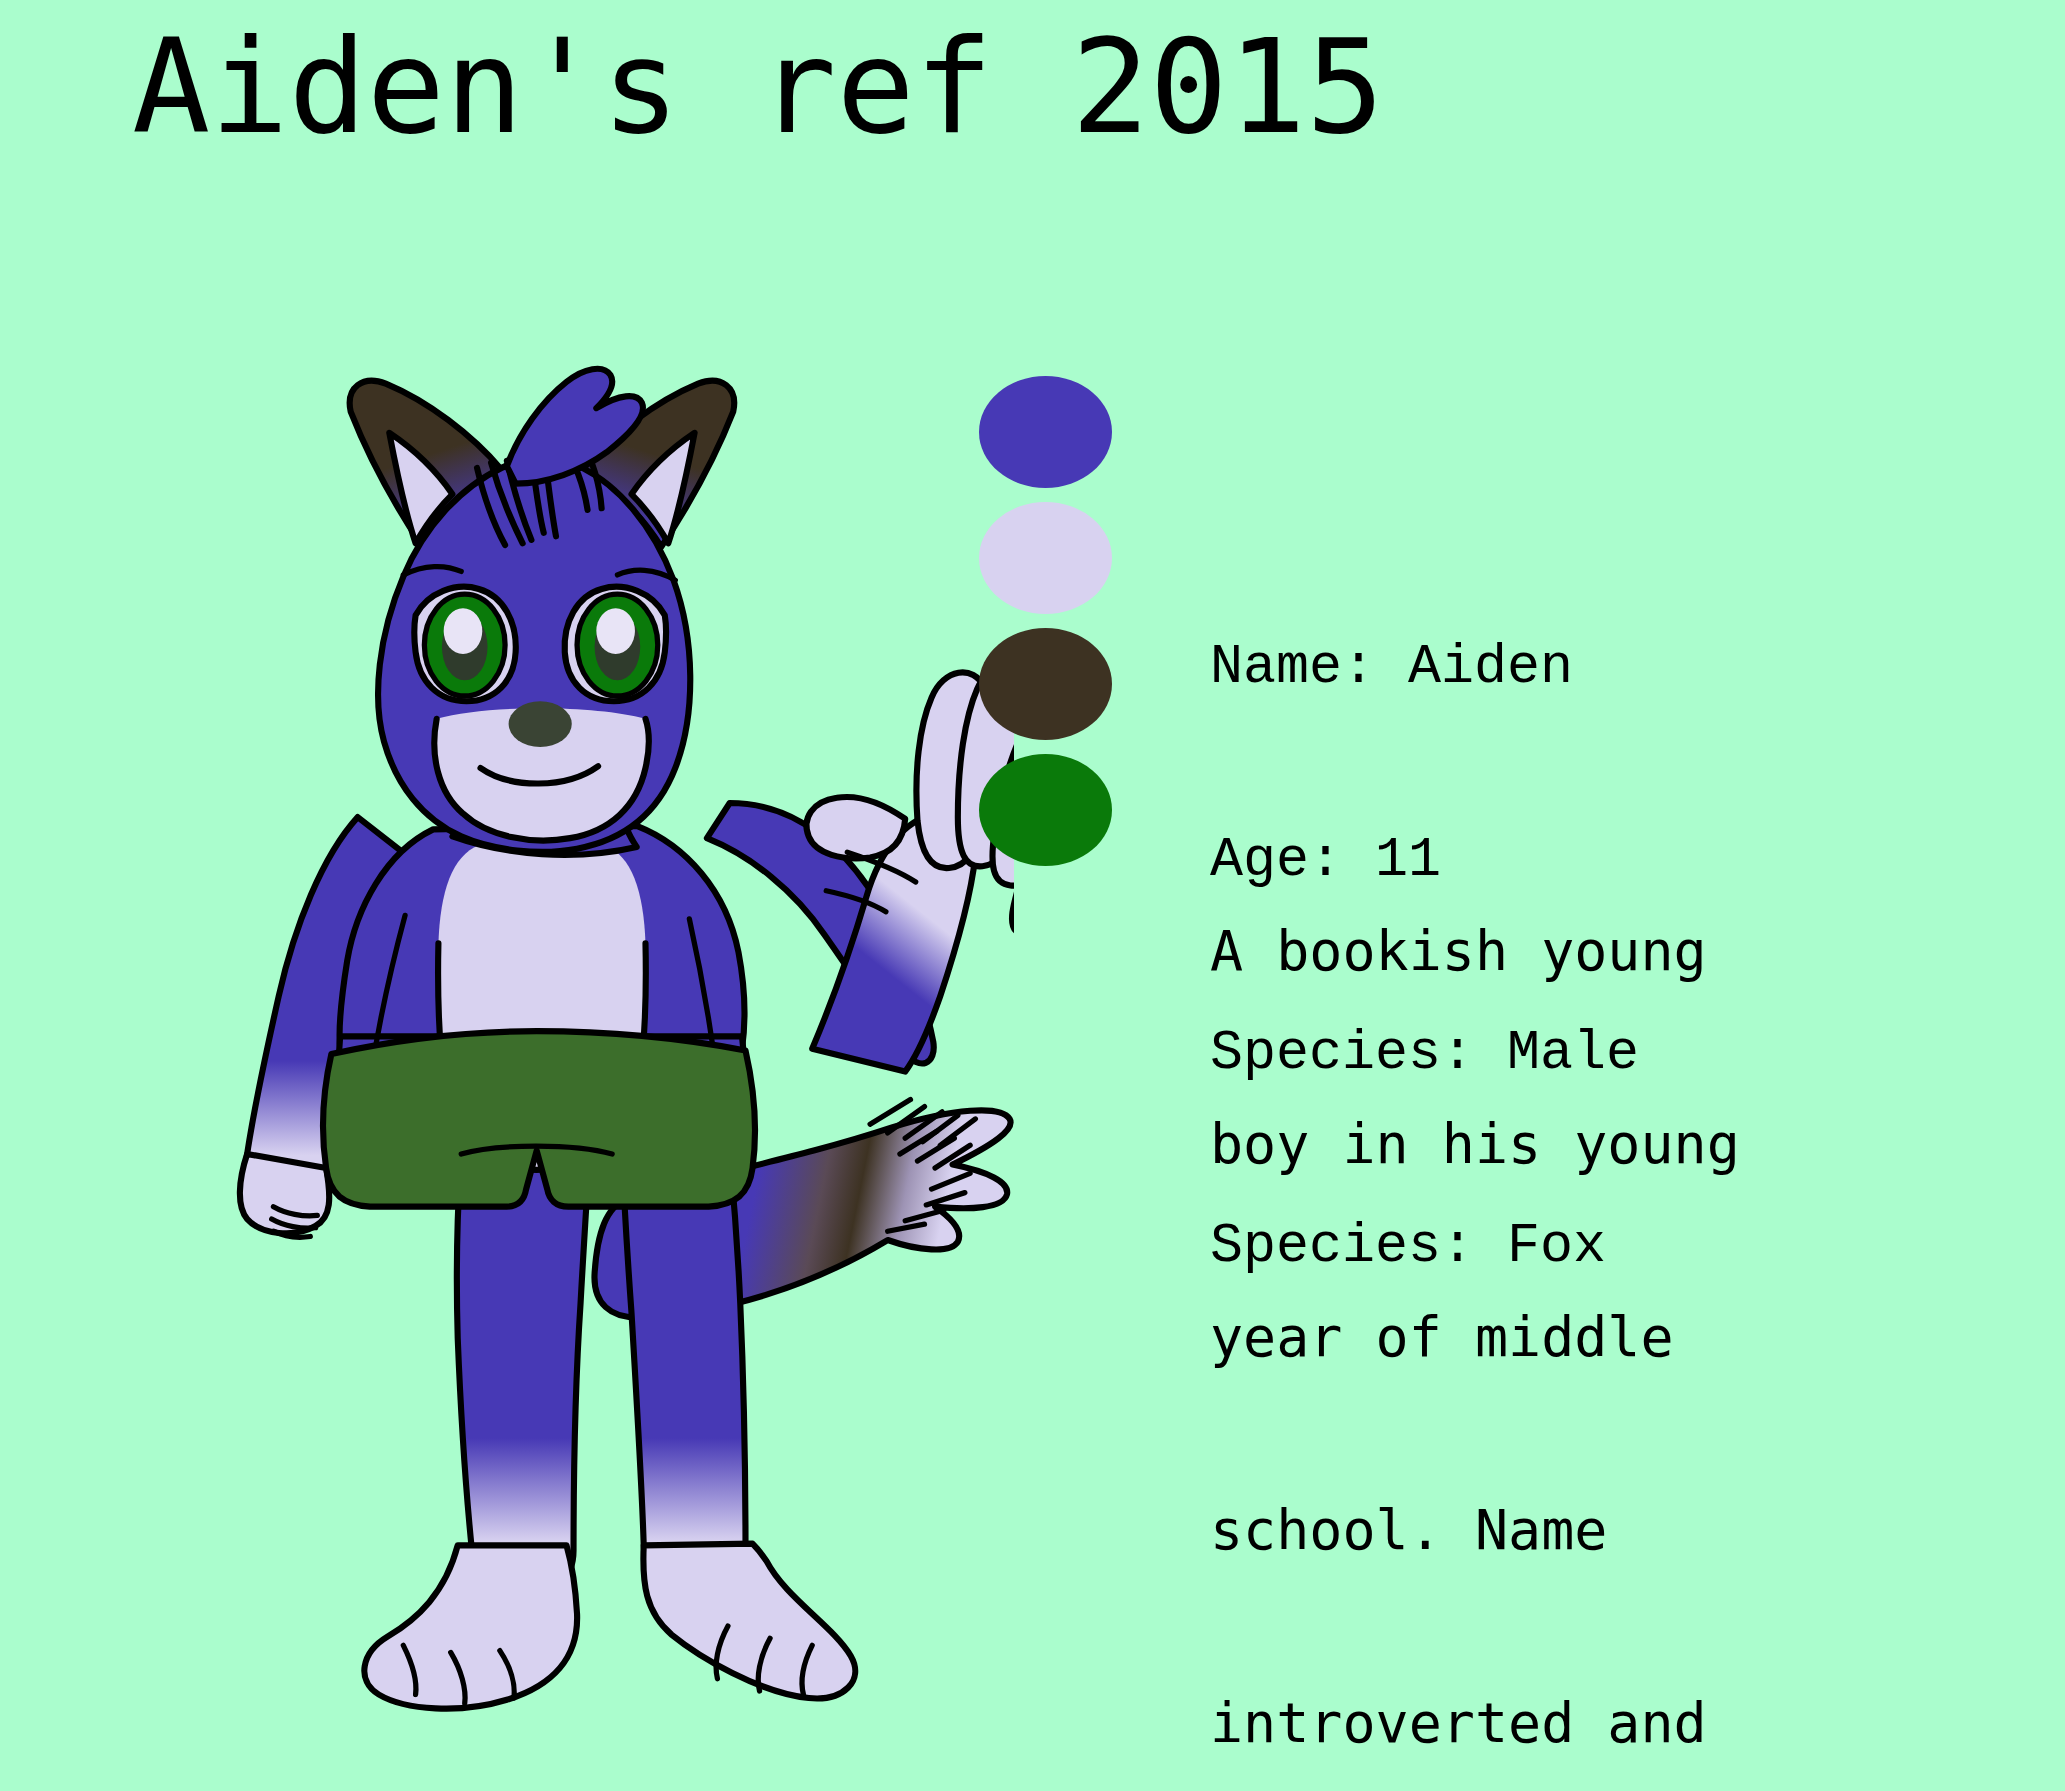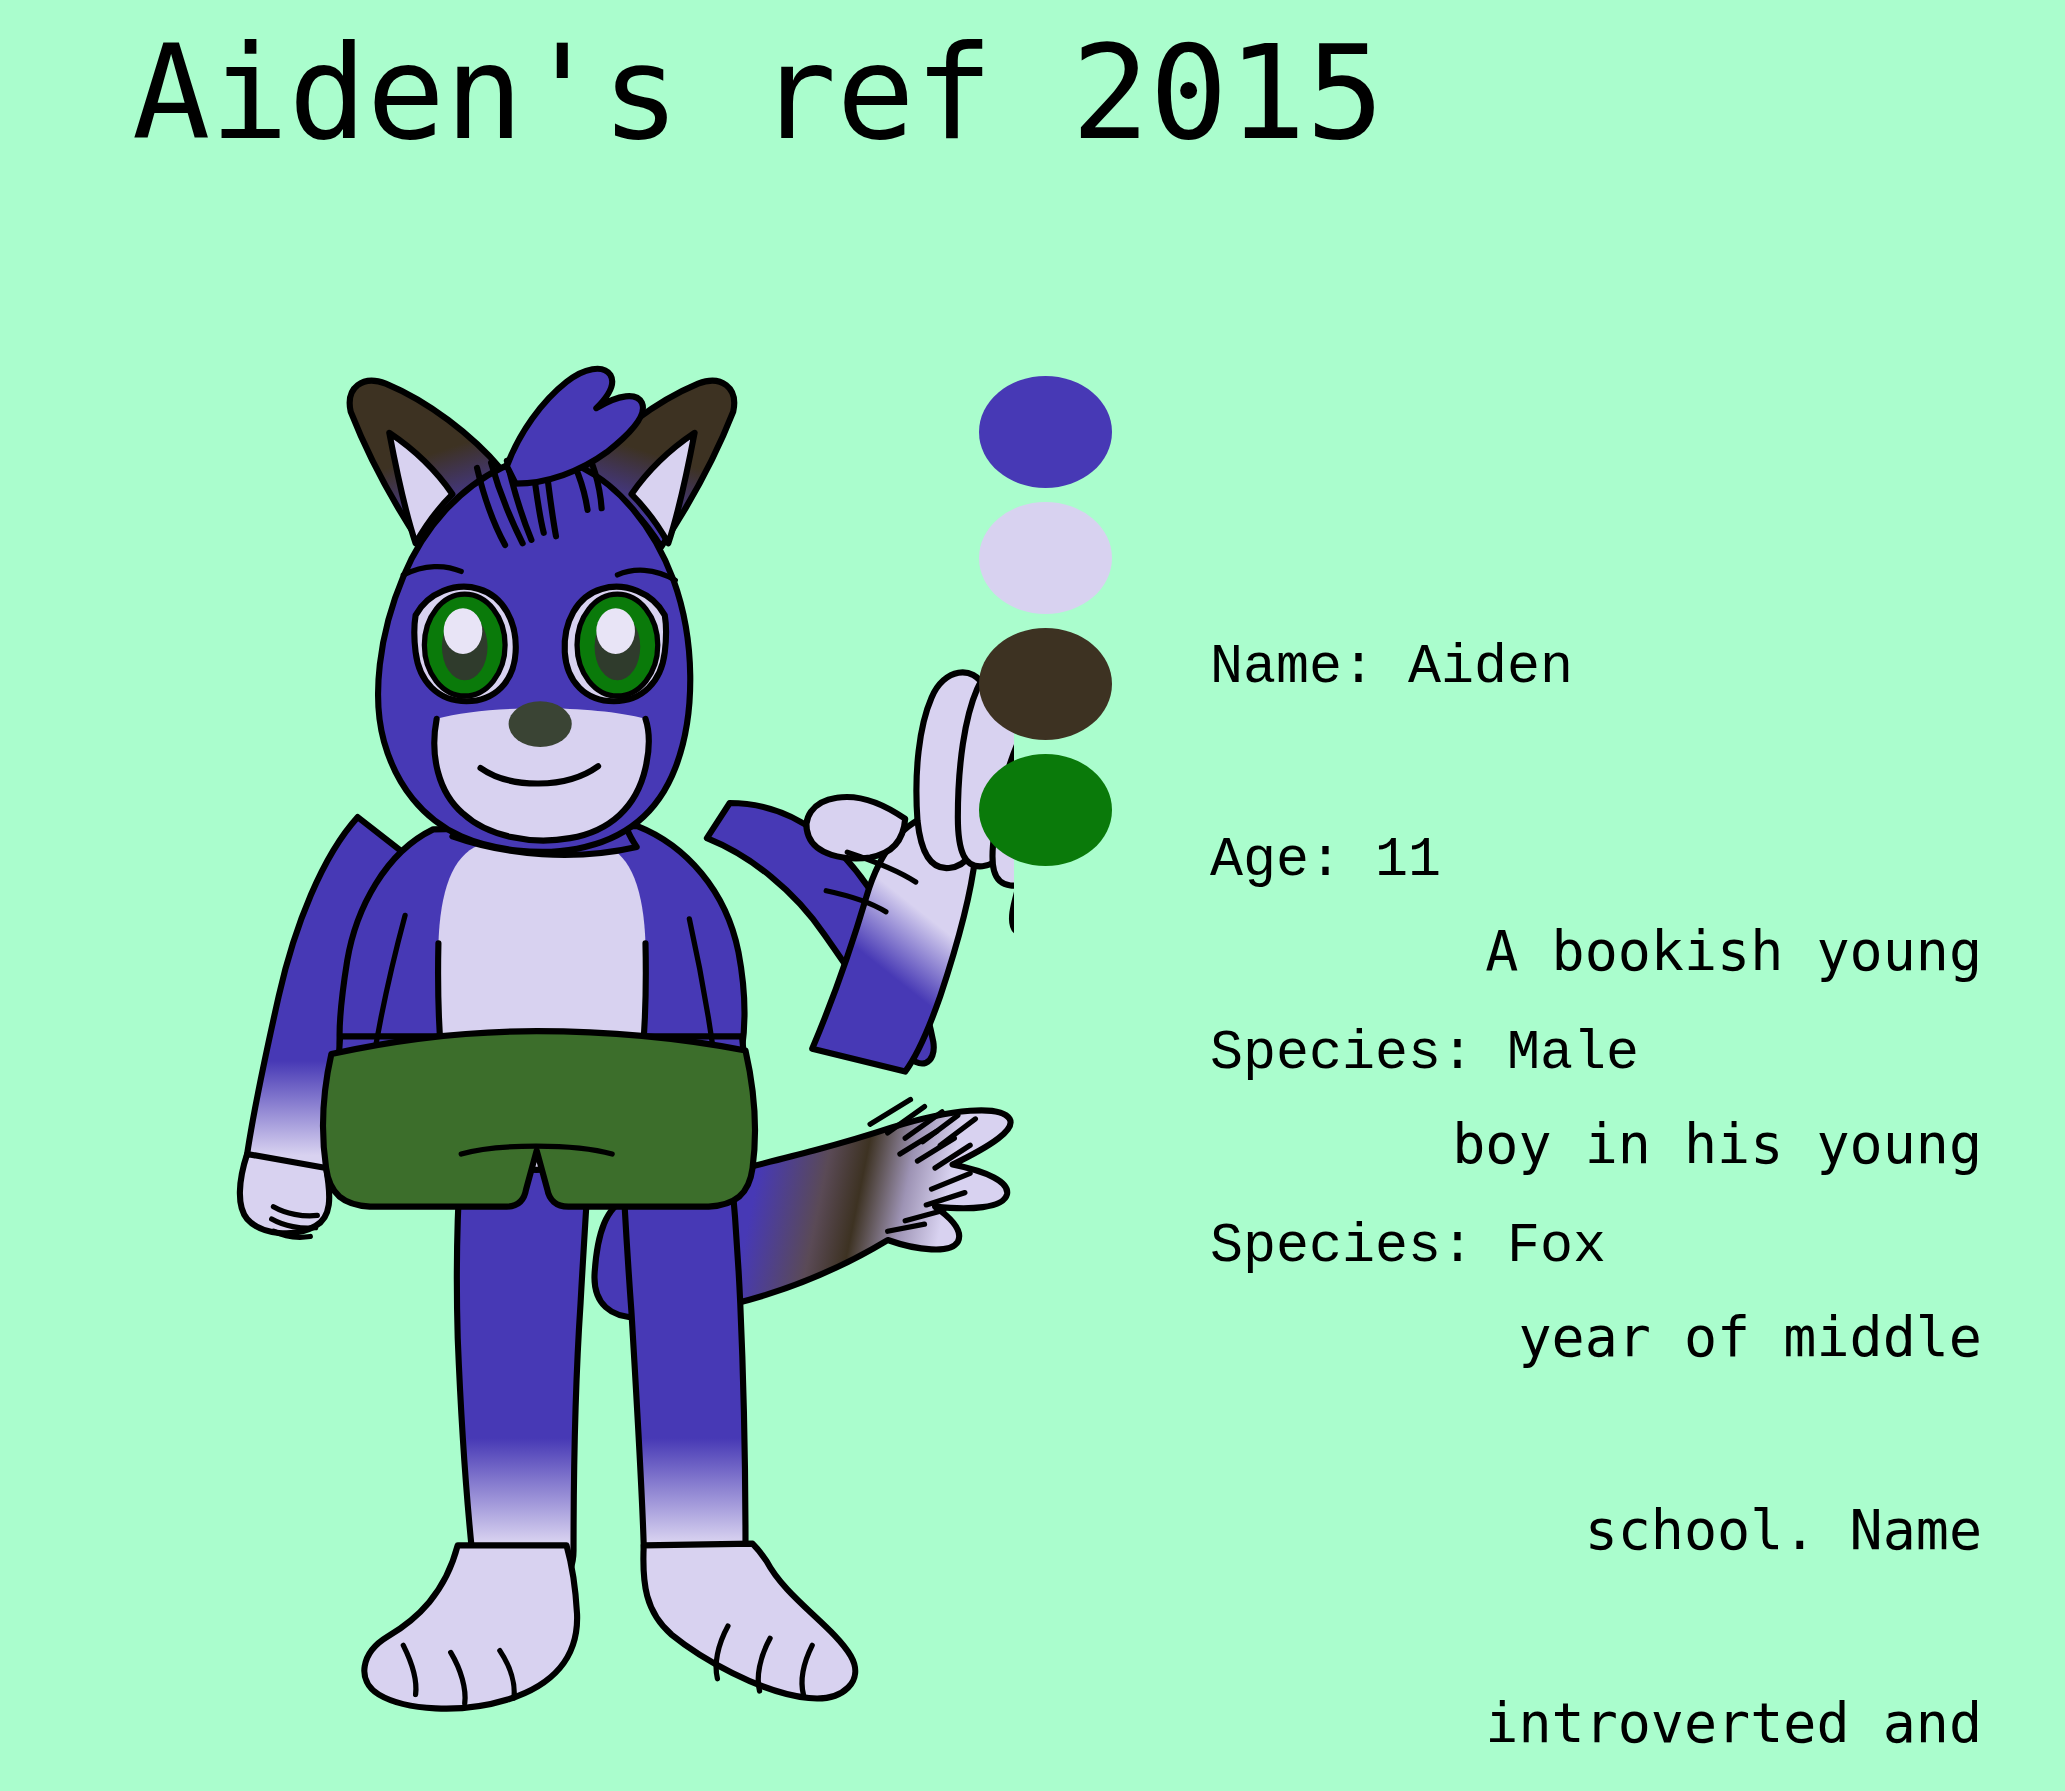--- a/index.html
+++ b/index.html
@@ -7,21 +7,21 @@
     width:2065px;height:1792px;
     background:#aafdcd;
     font-family:"DejaVu Sans Mono", monospace;
     overflow:hidden;
     position:relative;
   }
   #sheet{position:absolute;inset:0;}
 
   .title{
     position:absolute;
-    left:132px; top:25px;
+    left:132px; top:19px;
     font-family:"DejaVu Sans Mono", monospace;
     font-size:130px;
     line-height:1.05;
     color:#000;
     letter-spacing:0px;
     white-space:pre;
   }
 
   
   #charWrap{
@@ -60,21 +60,21 @@
   #descBlock{
     position:absolute;
     left:1210px; top:790px;
     width:772px;
     color:#000;
     font-family:"DejaVu Sans Mono", monospace;
     font-size:55px;
     line-height:1.17;
     white-space:pre;
   }
-  #descBlock div{white-space:pre;text-align:right;}
+  #descBlock div{white-space:pre;}
 </style>
 </head>
 <body style="background: rgb(170, 253, 205);">
 
 <div id="sheet">
 
   <div class="title">Aiden's ref 2015</div>
 
   <div id="charWrap">
     <svg viewBox="0 0 930 1660" xmlns="http://www.w3.org/2000/svg">

